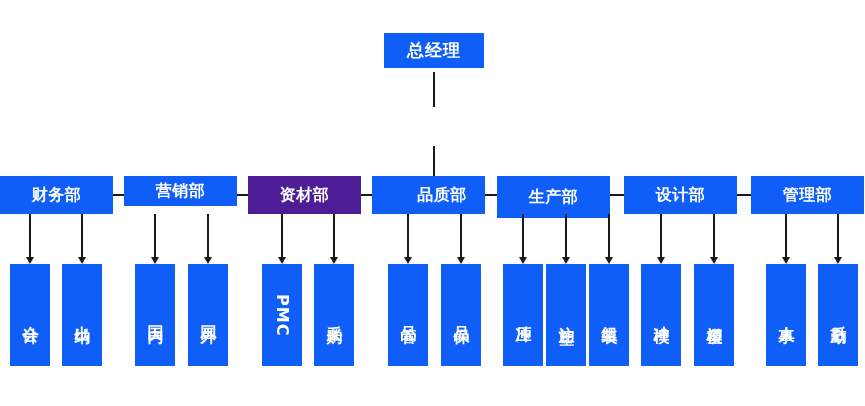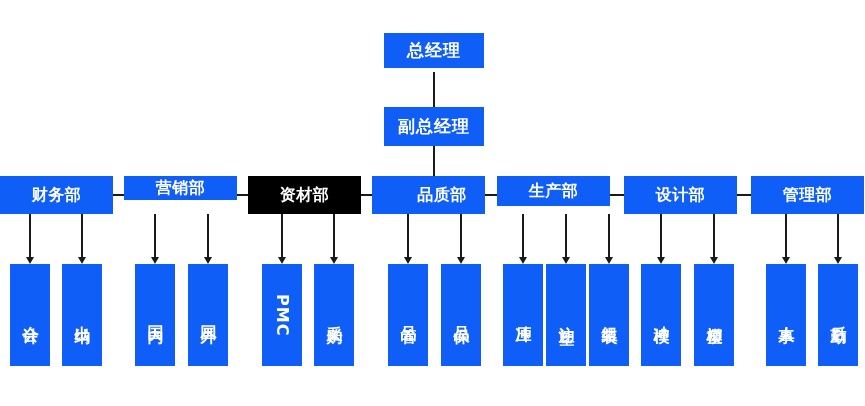--- a/index.html
+++ b/index.html
@@ -78,37 +78,34 @@
   }
 </style>
 </head>
 <body>
 
 <div id="chart">
 
 <div class="node node-top" style="left: 384px; top: 33px; width: 100px; height: 35px; background: rgb(15, 94, 247);">
       <span>总经理</span>
     </div>
-    <div class="node node-top" style="left: 384px; top: 107px; width: 100px; height: 39px; background: rgb(15, 94, 247);">
-      <span>副总经理</span>
-    </div>
     <div class="vline" style="left: 433px; top: 72px; height: 35px; background: rgb(26, 26, 26);"></div>
     <div class="node node-dept" style="left: 0px; top: 176px; width: 113px; height: 38px; background: rgb(15, 94, 247); align-items: center;">
       <span>财务部</span>
     </div>
-    <div class="node node-dept" style="left: 124px; top: 176px; width: 113px; height: 24px; background: rgb(15, 94, 247);">
+    <div class="node node-dept" style="left: 124px; top: 176px; width: 113px; height: 30px; background: rgb(15, 94, 247);">
       <span>营销部</span>
     </div>
-    <div class="node node-dept" style="left: 248px; top: 176px; width: 113px; height: 38px; background: #000000;">
+    <div class="node node-dept" style="left: 248px; top: 176px; width: 113px; height: 38px; background: #4c1d95;">
       <span>资材部</span>
     </div>
     <div class="node node-dept" style="left: 372px; top: 176px; width: 113px; height: 38px; background: rgb(15, 94, 247); padding-left: 27px;">
       <span>品质部</span>
     </div>
-    <div class="node node-dept" style="left: 497px; top: 176px; width: 113px; height: 30px; background: rgb(15, 94, 247);">
+    <div class="node node-dept" style="left: 497px; top: 176px; width: 113px; height: 42px; background: rgb(15, 94, 247);">
       <span>生产部</span>
     </div>
     <div class="node node-dept" style="left: 624px; top: 176px; width: 113px; height: 38px; background: rgb(15, 94, 247);">
       <span>设计部</span>
     </div>
     <div class="node node-dept" style="left: 751px; top: 176px; width: 113px; height: 38px; background: rgb(15, 94, 247);">
       <span>管理部</span>
     </div>
     <div class="hline" style="left: 113px; top: 194px; width: 11px; background: rgb(26, 26, 26);"></div>
     <div class="hline" style="left: 237px; top: 194px; width: 11px; background: rgb(26, 26, 26);"></div>

